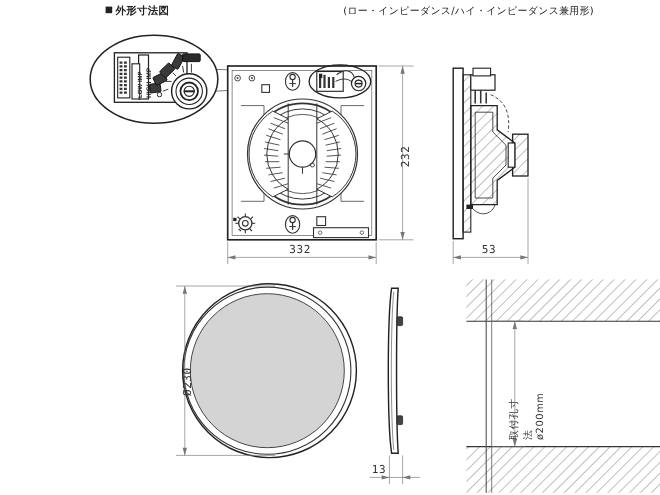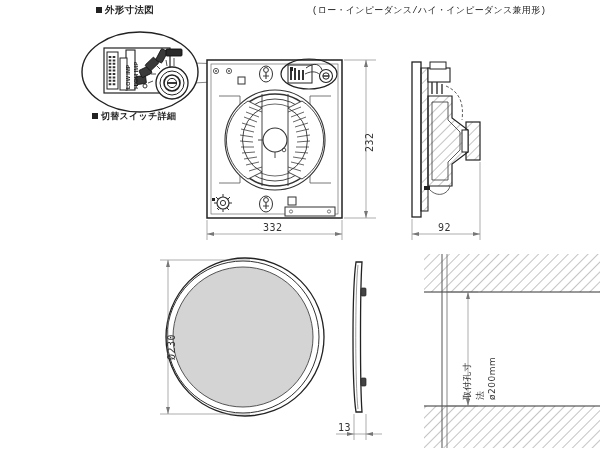--- a/index.html
+++ b/index.html
@@ -17,25 +17,22 @@
 </style>
 </head>
 <body>
 
 <div class="page">
 
   <div class="t jp" style="left:96px;top:4px;font-size:9.5px;font-weight:bold;">
     <span class="hdr-sq"></span><span>外形寸法図</span>
   </div>
 
-  <div class="t jp" style="left:312px;top:4px;font-size:9px;font-family:Liberation Mono, monospace;">(ロー・インピーダンス/ハイ・インピーダンス兼用形)</div>
-
-  <div class="t jp" style="left:92px;top:110px;font-size:9px;font-weight:bold;">
-    <span class="hdr-sq"></span><span>切替スイッチ詳細</span>
-  </div>
+  <div class="t jp" style="left:312px;top:4px;font-size:9px;">(ロー・インピーダンス/ハイ・インピーダンス兼用形)</div>
+
 
   <svg width="600" height="450" viewBox="0 0 600 450">
     <defs>
       <pattern id="hatch45" patternUnits="userSpaceOnUse" width="7" height="7" patternTransform="rotate(45)">
         <line x1="0" y1="0" x2="0" y2="7" stroke="#8a8a8a" stroke-width="1"></line>
       </pattern>
       <clipPath id="frontClip">
           <rect x="207" y="60" width="135" height="158"></rect>
         </clipPath>
       <clipPath id="grilleClip">
@@ -312,21 +309,21 @@
       <path d="M468,292 L466,299 L470,299 Z"></path>
       <path d="M468,406 L466,399 L470,399 Z"></path>
     </g>
 
   </svg>
 
   <div class="dimtxt" style="left:263px;top:222px;">332</div>
 
   <div class="dimtxt vtxt" style="left:364px;top:152px;transform:rotate(-90deg);">232</div>
 
-  <div class="dimtxt" style="left:438px;top:222px;">92</div>
+  <div class="dimtxt" style="left:438px;top:222px;">53</div>
 
   <div class="dimtxt vtxt" style="left:166px;top:360px;transform:rotate(-90deg);">Ø230</div>
 
   <div class="dimtxt" style="left:338px;top:422px;">13</div>
 
   <div class="dimtxt vtxt jp" style="left:461px;top:400px;transform:rotate(-90deg);font-size:9px;
               font-family:'DejaVu Sans','Liberation Sans',sans-serif;">取付孔寸法ø200mm</div>
 
   <div class="t vtxt" style="left:133px;top:89px;transform:rotate(-90deg);font-size:6px;font-weight:bold;letter-spacing:0;">HIGH IMP</div>
 

